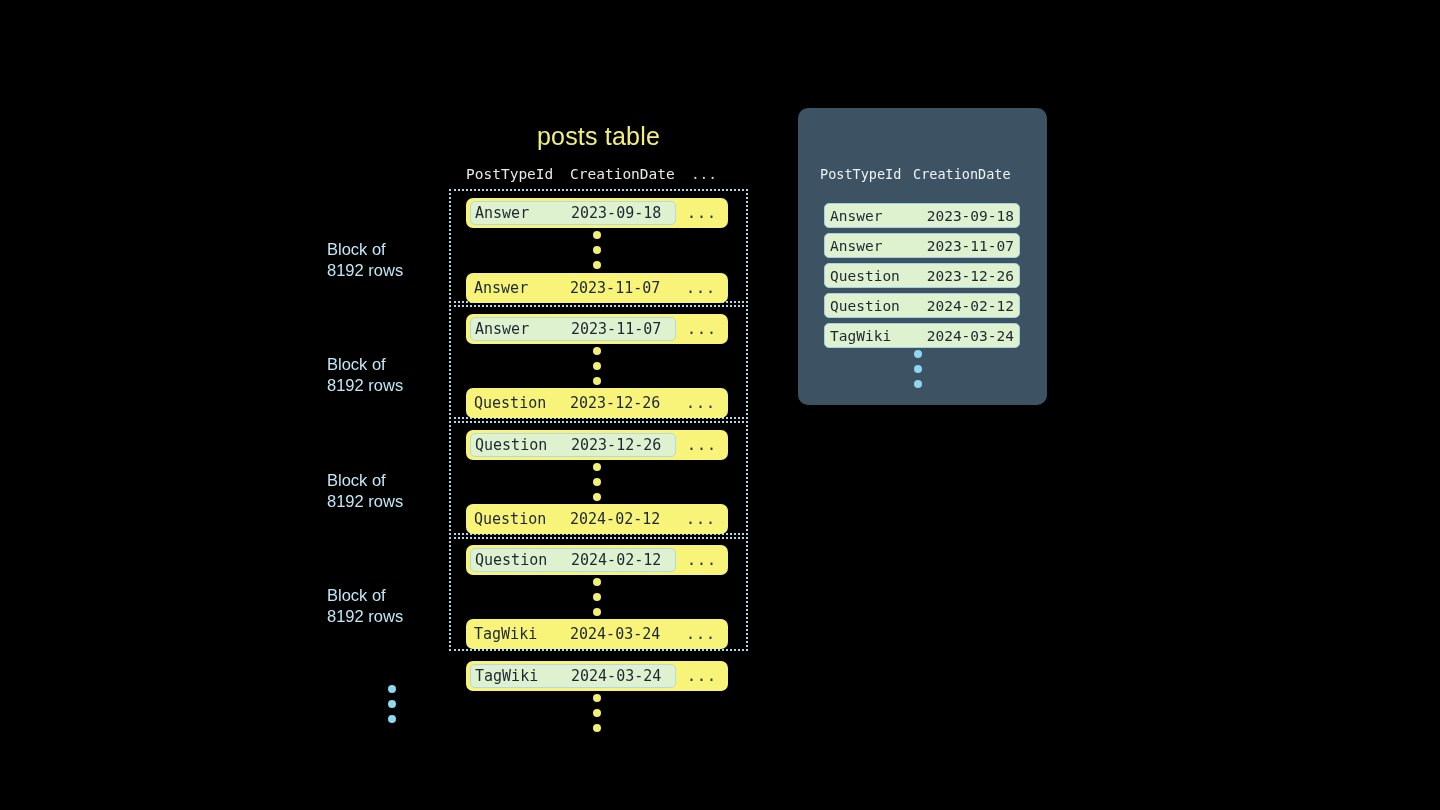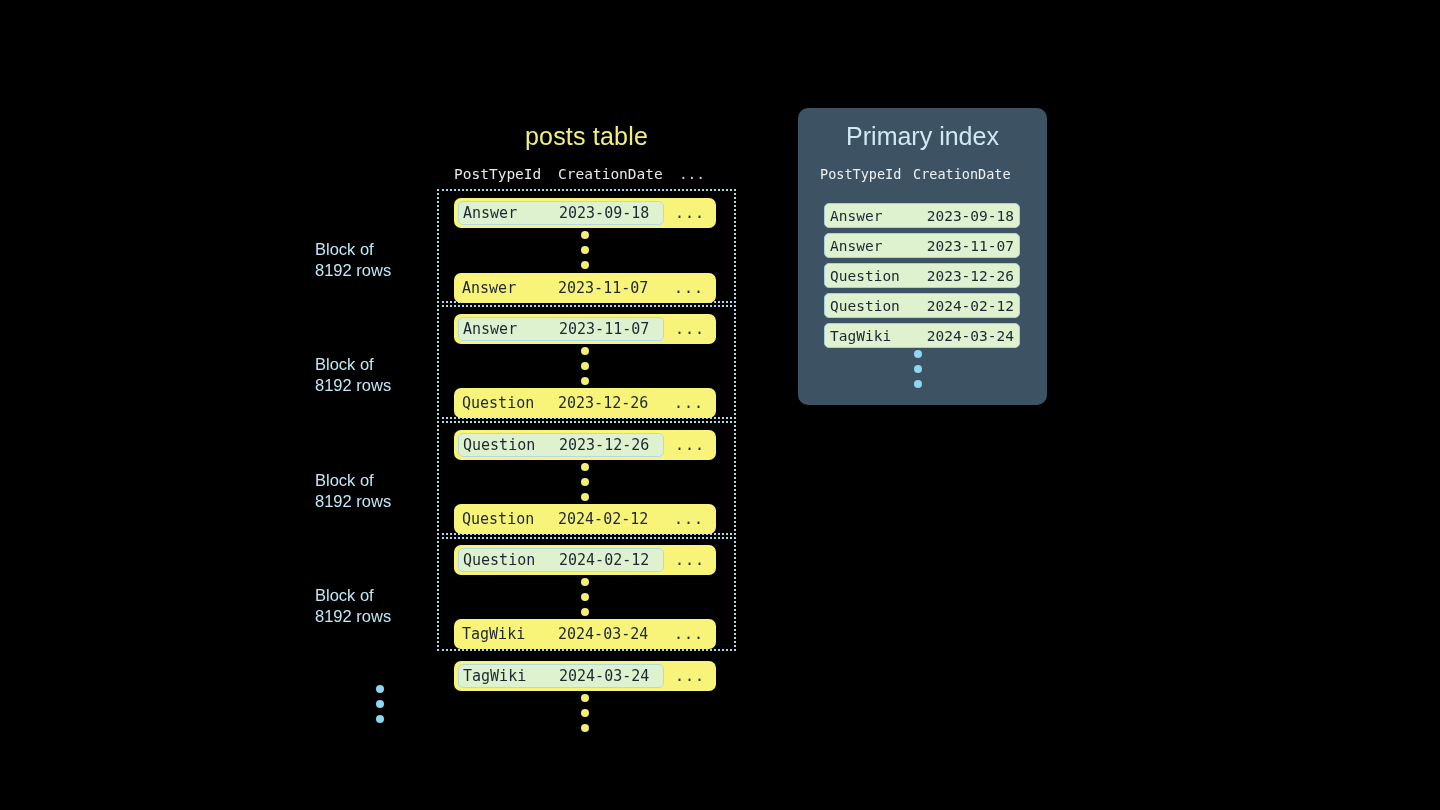--- a/index.html
+++ b/index.html
@@ -13,21 +13,21 @@
 
   body {
     font-family: "Liberation Sans", sans-serif;
     position: relative;
   }
 
   
 
   #posts-table-section {
     position: absolute;
-    left: 4px;
+    left: 16px;
     top: 0px;
     width: 780px;
     height: 596px;
   }
 
   #posts-table-title {
     position: absolute;
     left: 433px;
     top: 122px;
     width: 299px;
@@ -308,21 +308,20 @@
   <div class="vdots blue" style="left:371px; top:685px;">
     <i></i>
       <i></i>
       <i></i>
   </div>
 
 </div>
 
 <div id="primary-index-panel">
 
-  <div id="primary-index-title">Primary index</div>
 
   <div id="primary-index-header">
     <span class="pi-hdr-type">PostTypeId</span>
     <span class="pi-hdr-date">CreationDate</span>
   </div>
 
   <div id="primary-index-rows">
     <div class="pi-row">
       <span class="pi-type">Answer</span>
       <span class="pi-date">2023-09-18</span>

